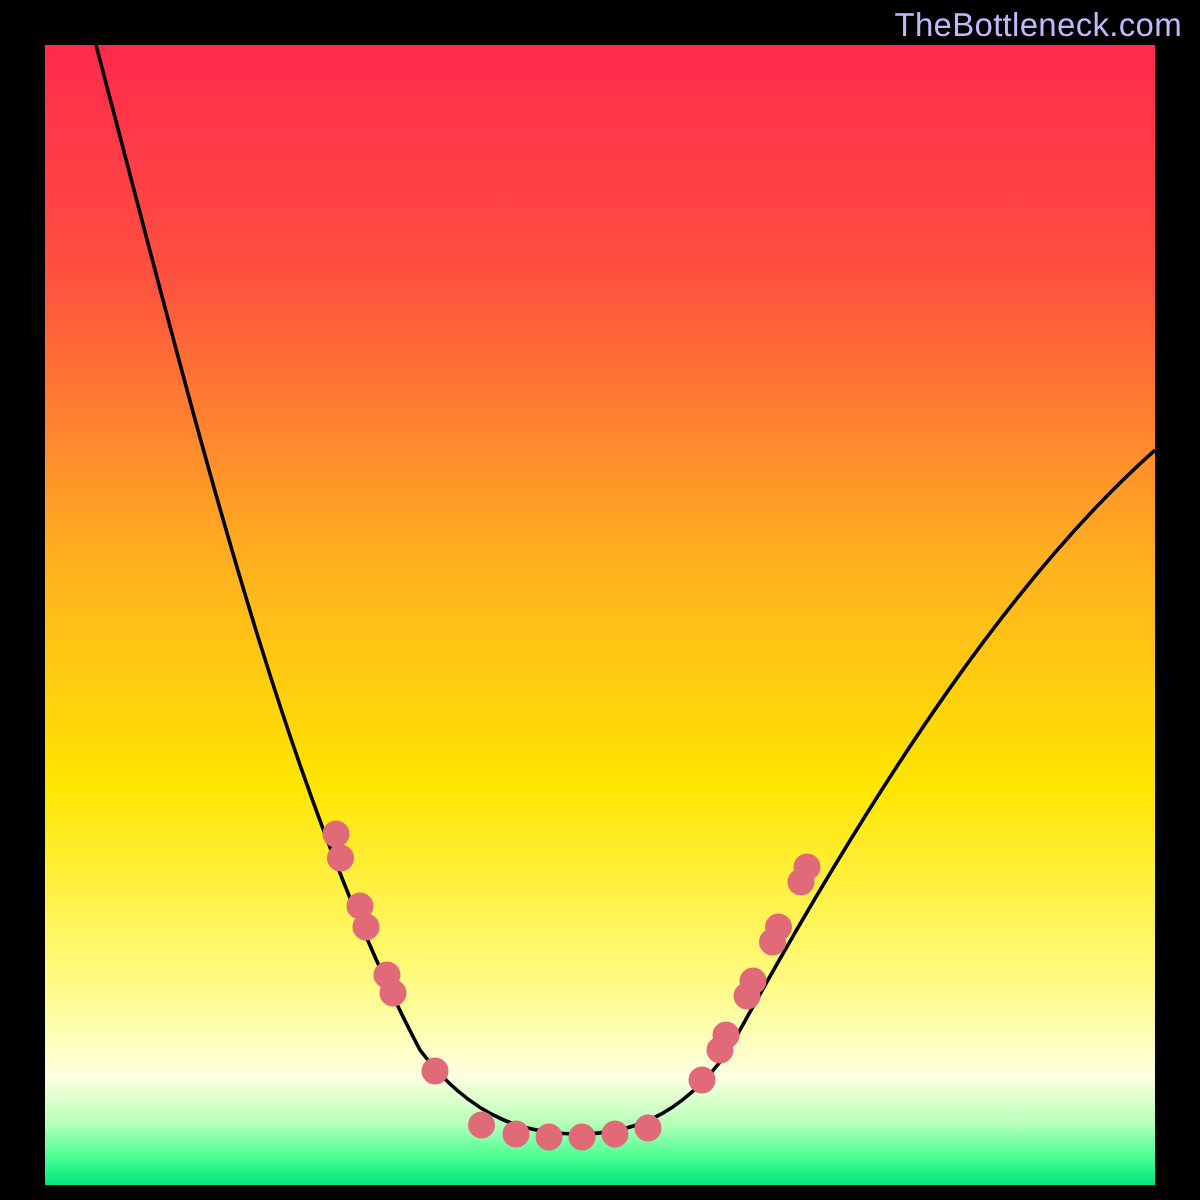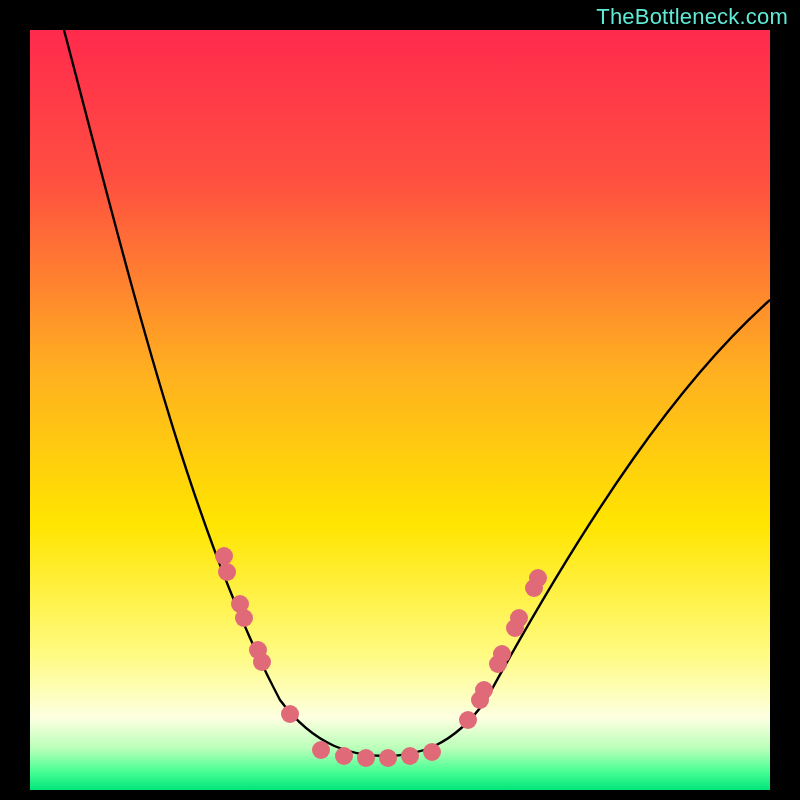--- a/index.html
+++ b/index.html
@@ -17,21 +17,21 @@
     width: 800px;
     height: 800px;
     background: #000;
   }
   .watermark {
     position: absolute;
     top: 4px;
     right: 12px;
     font-family: Arial, Helvetica, sans-serif;
     font-size: 22px;
-    color: #5eead4;
+    color: #c4b5fd;
     letter-spacing: 0.2px;
     font-weight: 500;
   }
   svg {
     position: absolute;
     left: 0;
     top: 0;
   }
 </style>
 </head>

